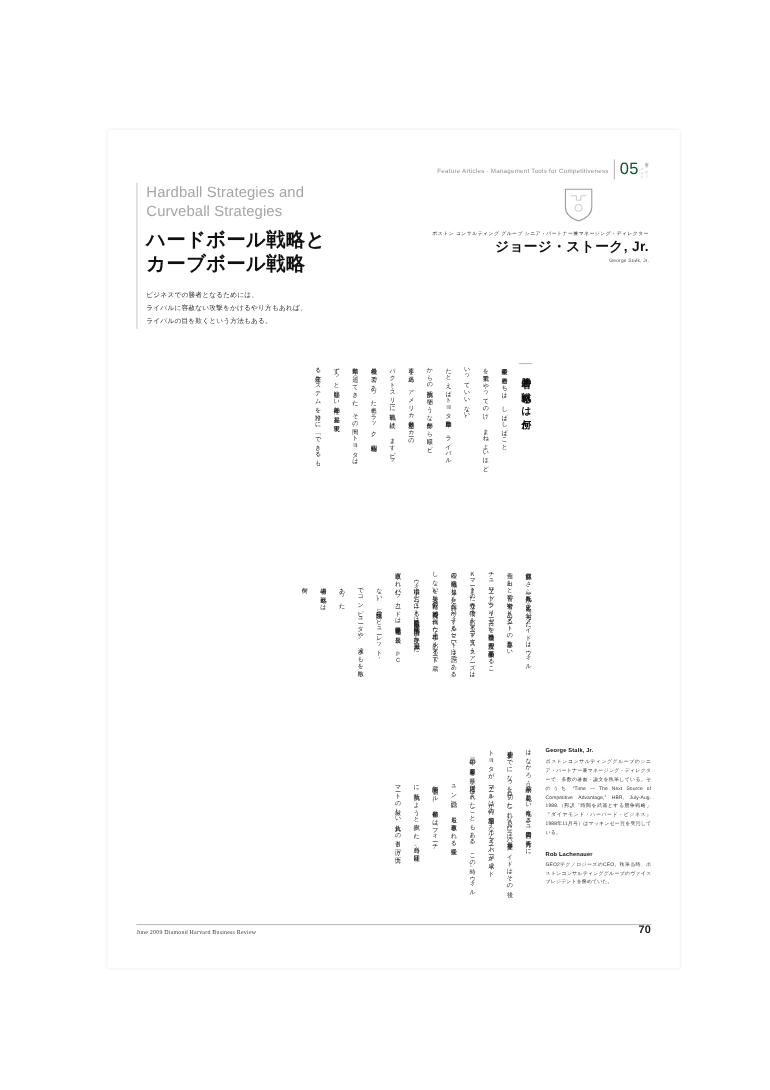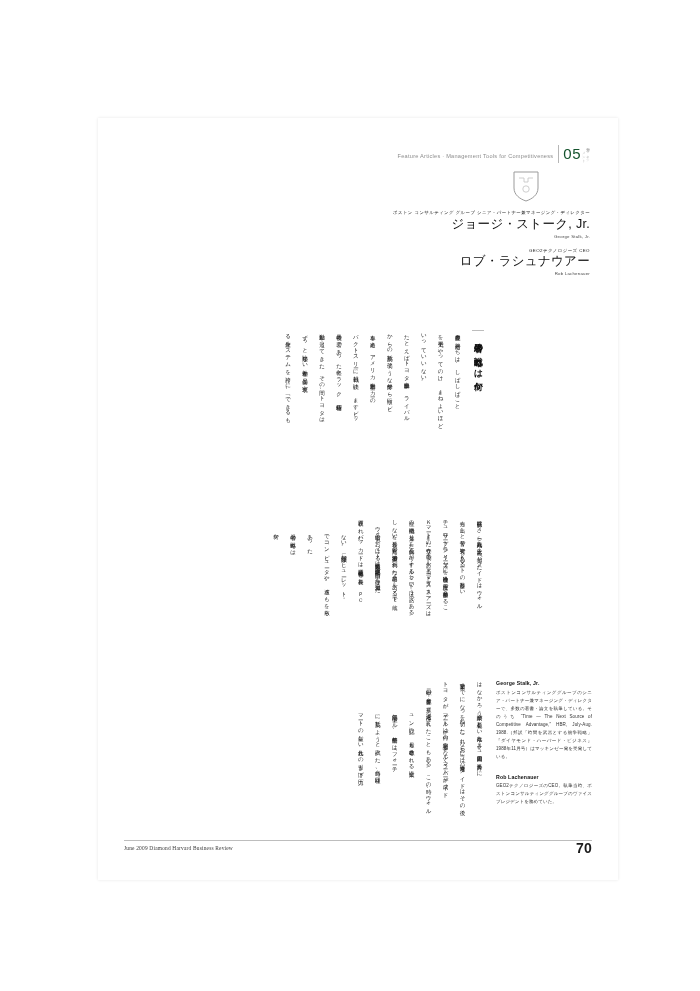--- a/index.html
+++ b/index.html
@@ -129,21 +129,21 @@
   .author { margin-bottom: 9px; }
   .author-affil {
     font-size: 4.4px;
     color: #1e1e1e;
     letter-spacing: 0.45px;
     line-height: 1.3;
     white-space: nowrap;
   }
   .author-name-ja {
     font-size: 12.5px;
-    font-weight: 400;
+    font-weight: 700;
     color: #111111;
     line-height: 1.2;
     letter-spacing: 0.3px;
     margin-top: 1px;
   }
   .author-name-en {
     font-size: 4.4px;
     color: #4a4a4a;
     letter-spacing: 0.2px;
     margin-top: 2px;
@@ -232,21 +232,21 @@
     font-size: 5.4px;
     color: #3a3a3a;
     letter-spacing: 0.2px;
   }
   .footer-page {
     position: absolute;
     left: 470px;
     top: 722px;
     width: 24px;
     text-align: right;
-    font-size: 14px;
+    font-size: 10px;
     font-weight: 700;
     color: #1b1b1b;
     letter-spacing: 0.2px;
   }
 </style>
 </head>
 <body>
 
 <div class="page">
   <div class="sheet">
@@ -256,31 +256,41 @@
     </div>
 
     <div class="crest">
       <svg width="26" height="31" viewBox="0 0 26 31" aria-hidden="true">
         <path d="M1 1 H25 V17 C25 24 19 28 13 30 C7 28 1 24 1 17 Z" fill="#ffffff" stroke="#9b9b9b" stroke-width="1"></path>
         <path d="M6 7 h5 v4 h4 v-4 h5" fill="none" stroke="#c2c2c2" stroke-width="0.8"></path>
         <circle cx="13" cy="18" r="3.2" fill="none" stroke="#c2c2c2" stroke-width="0.8"></circle>
       </svg>
     </div>
 
+    <div class="title-block">
+      <div class="title-en">
+        <div>Hardball Strategies and</div>
+        <div>Curveball Strategies</div>
+      </div>
+      <div class="title-ja">
+        <div>ハードボール戦略と</div>
+        <div>カーブボール戦略</div>
+      </div>
+      <div class="subtitle">
+        <div>ビジネスでの勝者となるためには、</div>
+        <div>ライバルに容赦ない攻撃をかけるやり方もあれば、</div>
+        <div>ライバルの目を欺くという方法もある。</div>
+      </div>
+    </div>
 
     <div class="authors">
       <div class="author">
         <div class="author-affil">ボストン コンサルティング グループ シニア・パートナー兼マネージング・ディレクター</div>
         <div class="author-name-ja">ジョージ・ストーク, Jr.</div>
         <div class="author-name-en">George Stalk, Jr.</div>
-      </div>
-      <div class="author">
-        <div class="author-affil">GEO2テクノロジーズ CEO</div>
-        <div class="author-name-ja">ロブ・ラシュナウアー</div>
-        <div class="author-name-en">Rob Lachenauer</div>
       </div>
     </div>
 
     <div class="body-area">
 
       <div class="vcol-row" style="right:0; top:0; height:186px;">
         <div class="section-head" style="position:relative; margin-left:10px;">
           <div class="section-head-text">勝者の戦略とは何か</div>
         </div>
         <div class="vcol">産業界の勝者たちは、しばしばこと</div>

